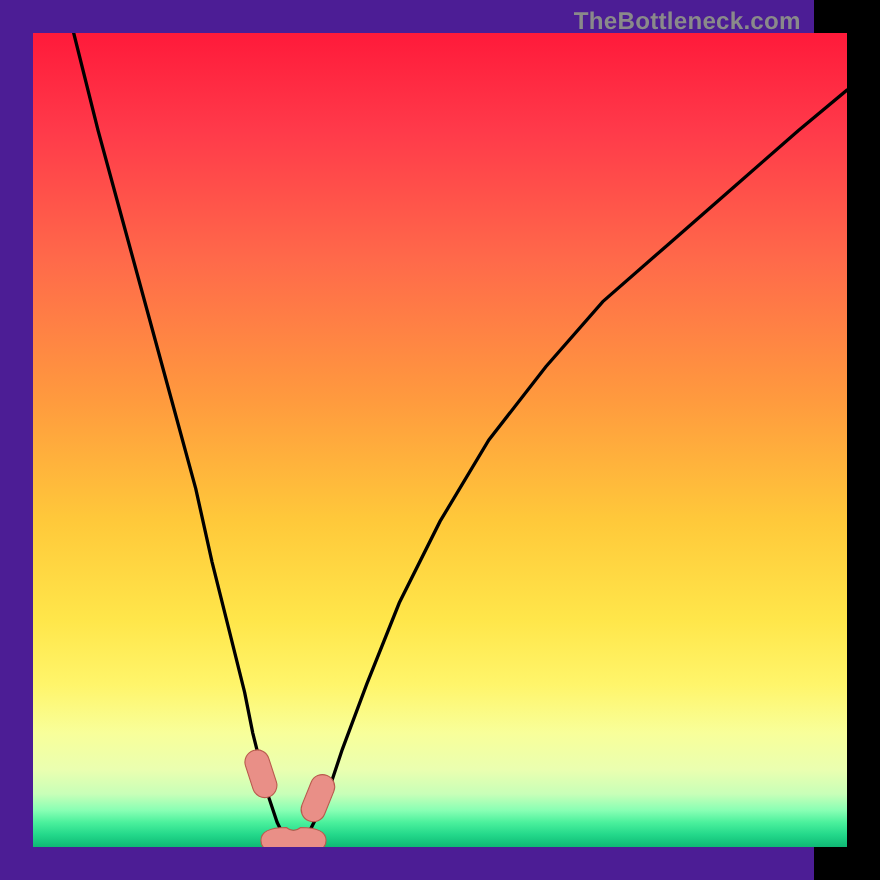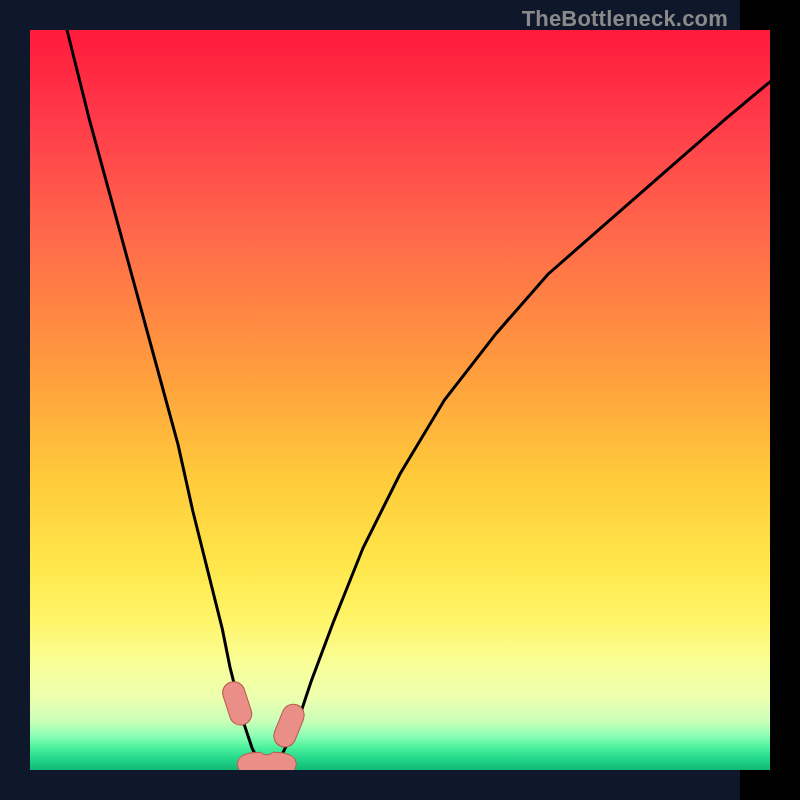--- a/index.html
+++ b/index.html
@@ -10,21 +10,21 @@
     background: #000;
     overflow: hidden;
     font-family: Arial, Helvetica, sans-serif;
   }
   .frame {
     position: absolute;
     top: 0;
     left: 0;
     width: 740px;
     height: 800px;
-    background: #0f172a;
+    background: #4c1d95;
   }
   .watermark {
     position: absolute;
     top: 6px;
     right: 12px;
     color: #8a8a8a;
     font-size: 22px;
     font-weight: 600;
     letter-spacing: 0.2px;
     user-select: none;

